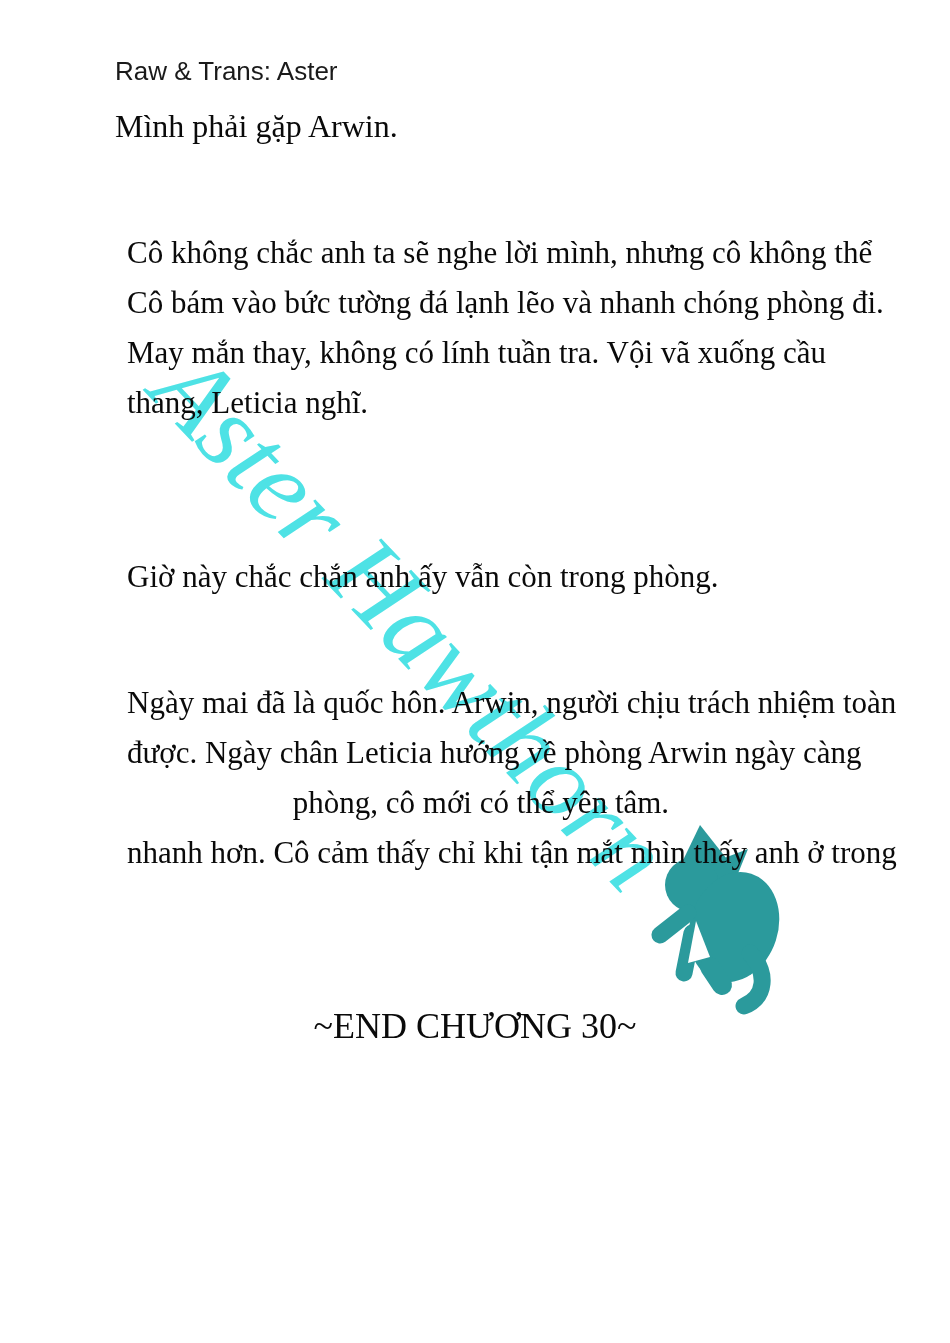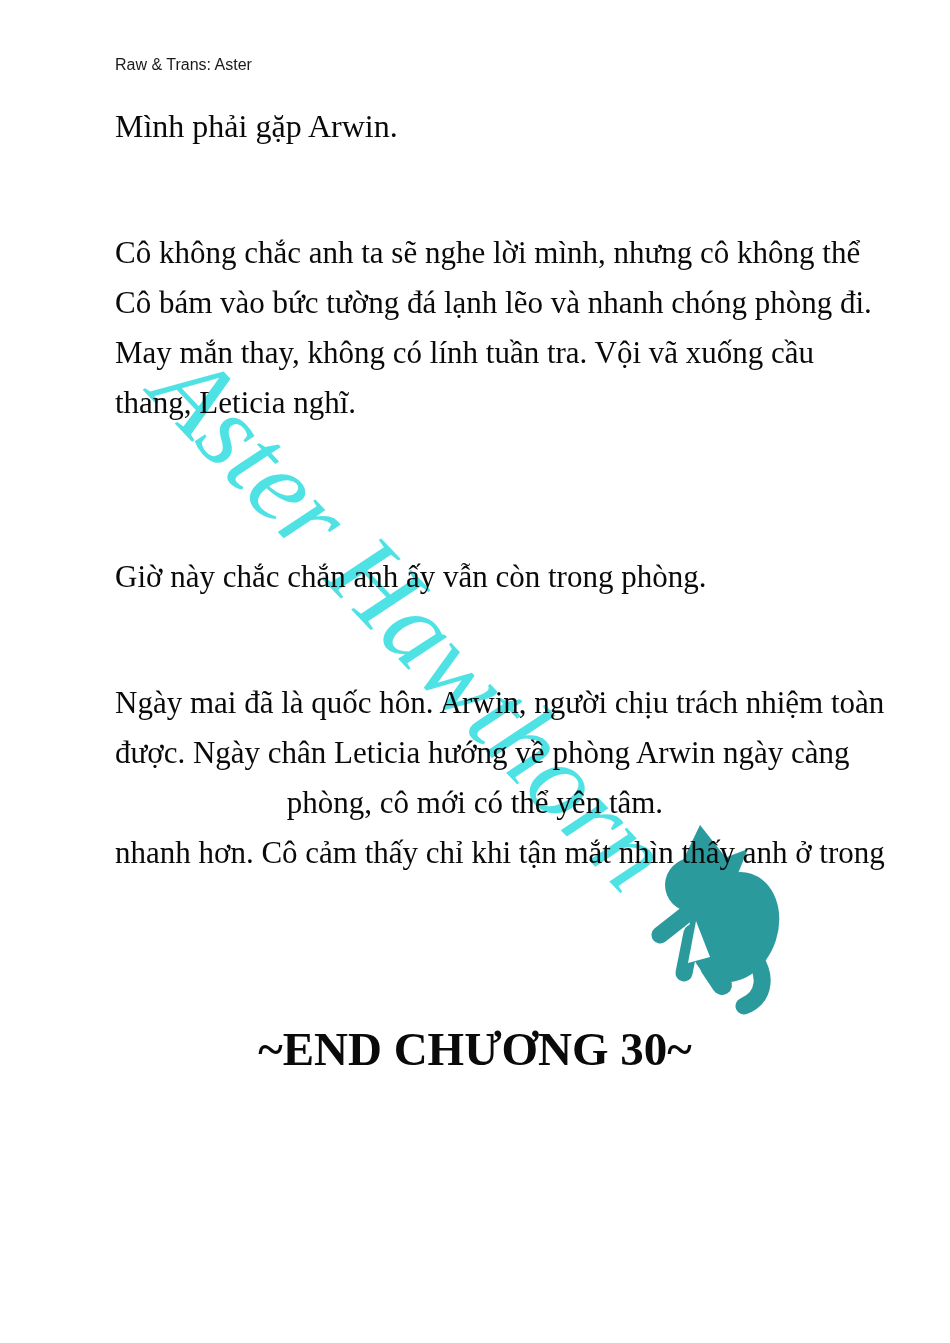--- a/index.html
+++ b/index.html
@@ -7,40 +7,40 @@
     position:relative;
     width:950px;height:1343px;
     background:#ffffff;
     overflow:hidden;
     font-family:"Liberation Serif","DejaVu Serif",serif;
     color:#0a0a0a;
   }
   .header{
     position:absolute;left:115px;top:56px;
     font-family:"Liberation Sans","DejaVu Sans",sans-serif;
-    font-size:16px;color:#1a1a1a;
+    font-size:26px;color:#1a1a1a;
     z-index:2;
   }
   .intro{
     position:absolute;left:115px;top:108px;
     font-size:32px;
     z-index:2;
   }
   .para{
     position:absolute;left:115px;right:115px;
     font-size:31px;line-height:50px;
     z-index:2;
   }
-  .para .line{white-space:nowrap;}
+  .para .line{white-space:nowrap;margin-left:12px;}
   .p1{top:228px;}
   .p2{top:552px;}
   .p3{top:678px;text-align:center;}
   .end-heading{
-    position:absolute;left:115px;width:720px;top:1024px;
-    font-size:47px;font-weight:bold;line-height:50px;
+    position:absolute;left:115px;width:720px;top:1001px;
+    font-size:36px;font-weight:normal;line-height:50px;
     text-align:center;
     z-index:2;
   }
   .watermark{
     position:absolute;left:212px;top:332px;
     font-style:italic;font-size:108px;line-height:1;
     white-space:nowrap;
     transform:rotate(46.5deg);
     transform-origin:0 0;
     z-index:1;

